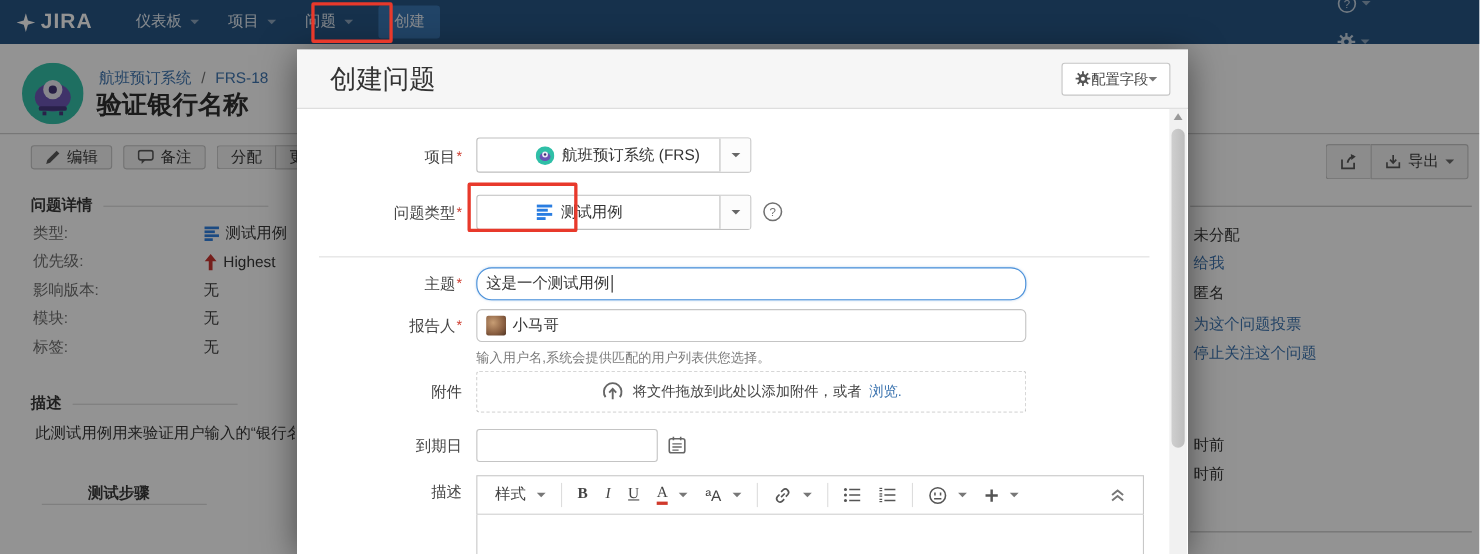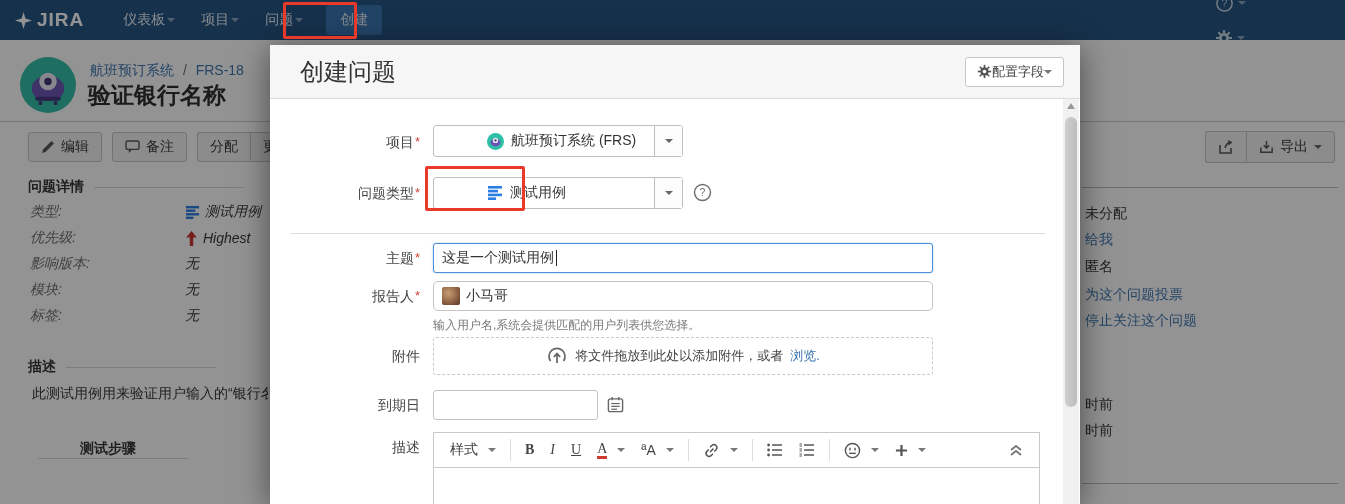--- a/index.html
+++ b/index.html
@@ -4,21 +4,21 @@
 <style>
   * { margin:0; padding:0; box-sizing:border-box; }
   body { font-family:"Liberation Sans","DejaVu Sans",sans-serif; }
   .screen { position:relative; width:1345px; height:504px; overflow:hidden; background:#fff; }
 
   
   .navbar { position:absolute; top:0; left:0; right:0; height:40px; background:#205081;
             display:flex; align-items:center; padding:0 15px; z-index:1; }
   .logo { display:flex; align-items:center; gap:5px; color:#fff; font-size:19px; font-weight:bold;
           letter-spacing:1px; margin-right:26px; }
-  .nav-item { display:flex; align-items:center; gap:2px; color:#e7eef5; font-size:14px;
+  .nav-item { display:flex; align-items:center; gap:8px; color:#e7eef5; font-size:14px;
               padding:0 13px; height:40px; cursor:pointer; }
   .caret { width:0; height:0; border-left:4px solid transparent; border-right:4px solid transparent;
            border-top:4px solid #8aa3bc; }
   .create-btn { margin-left:10px; background:#3572b0; color:#e3ebf4; font-size:14px;
                 padding:6px 14px; border:none; border-radius:3px; cursor:pointer; }
   .nav-right { margin-left:auto; display:flex; align-items:center; gap:16px;flex-direction:column; }
   .search-wrap { position:relative; }
   .search-input { width:200px; height:27px; background:#2e5f94; border:1px solid #3f77ae;
                   border-radius:3px; color:#d6e2ee; font-size:13px; padding:0 28px 0 10px; }
   .search-input::placeholder { color:#a3bcd4; }
@@ -27,33 +27,33 @@
   .nav-avatar { width:27px; height:27px; border-radius:3px;
                 background:radial-gradient(circle at 35% 35%, #c79d74, #8a5f41 60%, #503524); }
 
   
   .page { position:absolute; top:40px; left:0; right:0; bottom:0; background:#fff; z-index:1; }
   .proj-avatar { position:absolute; left:20px; top:17px; width:56px; height:56px; }
   .breadcrumb { position:absolute; left:90px; top:22px; font-size:14px; color:#3b73af; }
   .breadcrumb .sep { color:#707070; padding:0 5px; }
   .page-title { position:absolute; left:88px; top:40px; font-size:23px; color:#292929; }
   .hdr-divider { position:absolute; left:0; right:0; top:81px; height:1px; background:#c9c9c9; }
-  .btn { display:inline-flex; align-items:center; gap:6px; height:30px; padding:0 12px;
+  .btn { display:inline-flex; align-items:center; gap:6px; height:22px; padding:0 12px;
          background:#f2f2f2; border:1px solid #c5c5c5; border-radius:3px; font-size:14px;
          color:#333; cursor:pointer; }
   .toolbar-left { position:absolute; left:28px; top:92px; display:flex; gap:10px; }
   .btn-group { display:inline-flex; }
   .btn-group .btn { border-radius:0; border-right-width:0; }
   .btn-group .btn:first-child { border-radius:3px 0 0 3px; }
   .btn-group .btn:last-child { border-radius:0 3px 3px 0; border-right-width:1px; }
   .toolbar-right { position:absolute; left:1205px; top:91px; }
   .section-head { position:absolute; display:flex; align-items:center; font-size:14px;
                   font-weight:bold; color:#333; }
   .section-head .rule { height:1px; background:#d8d8d8; width:150px; margin-left:10px; }
-  .detail-row { position:absolute; left:30px; width:400px; font-size:14px; display:flex;font-style:italic; }
+  .detail-row { position:absolute; left:30px; width:400px; font-size:14px; display:flex; }
   .detail-row .lbl { width:155px; color:#6b6b6b; }
   .detail-row .val { color:#333; display:flex; align-items:center; gap:5px; }
   .desc-text { position:absolute; left:32px; top:345px; width:236px; font-size:14px; color:#333;
                white-space:nowrap; overflow:hidden; }
   .rp-item { position:absolute; left:1085px; font-size:14px; color:#333; white-space:nowrap; }
   .rp-link { color:#3b73af; }
   .rp-divider { position:absolute; left:1082px; width:256px; height:1px; background:#bdbdbd; }
 
   
   .blanket { position:absolute; inset:0; background:rgba(10,10,10,0.44); z-index:5; }
@@ -388,21 +388,21 @@
           <circle cx="10" cy="10" r="8.4" fill="none" stroke="#707070" stroke-width="1.5"></circle>
           <text x="10" y="14" font-size="11" fill="#707070" text-anchor="middle" font-family="sans-serif">?</text>
         </svg>
     </span>
 
     <div class="form-divider" style="top:188px"></div>
 
     <label class="f-label" style="top:205px">
       <span>主题</span><span class="req">*</span>
     </label>
-    <div class="txt-input focused" style="top:198px; width:500px;">
+    <div class="txt-input focused" style="top:198px; width:500px;border-radius:14px;">
       <span>这是一个测试用例</span>
       <span class="caret-line"></span>
     </div>
 
     <label class="f-label" style="top:243px">
       <span>报告人</span><span class="req">*</span>
     </label>
     <div class="txt-input" style="top:236px; width:500px; border-radius:5px;">
       <span class="mini-avatar"></span>
       <span>小马哥</span>

